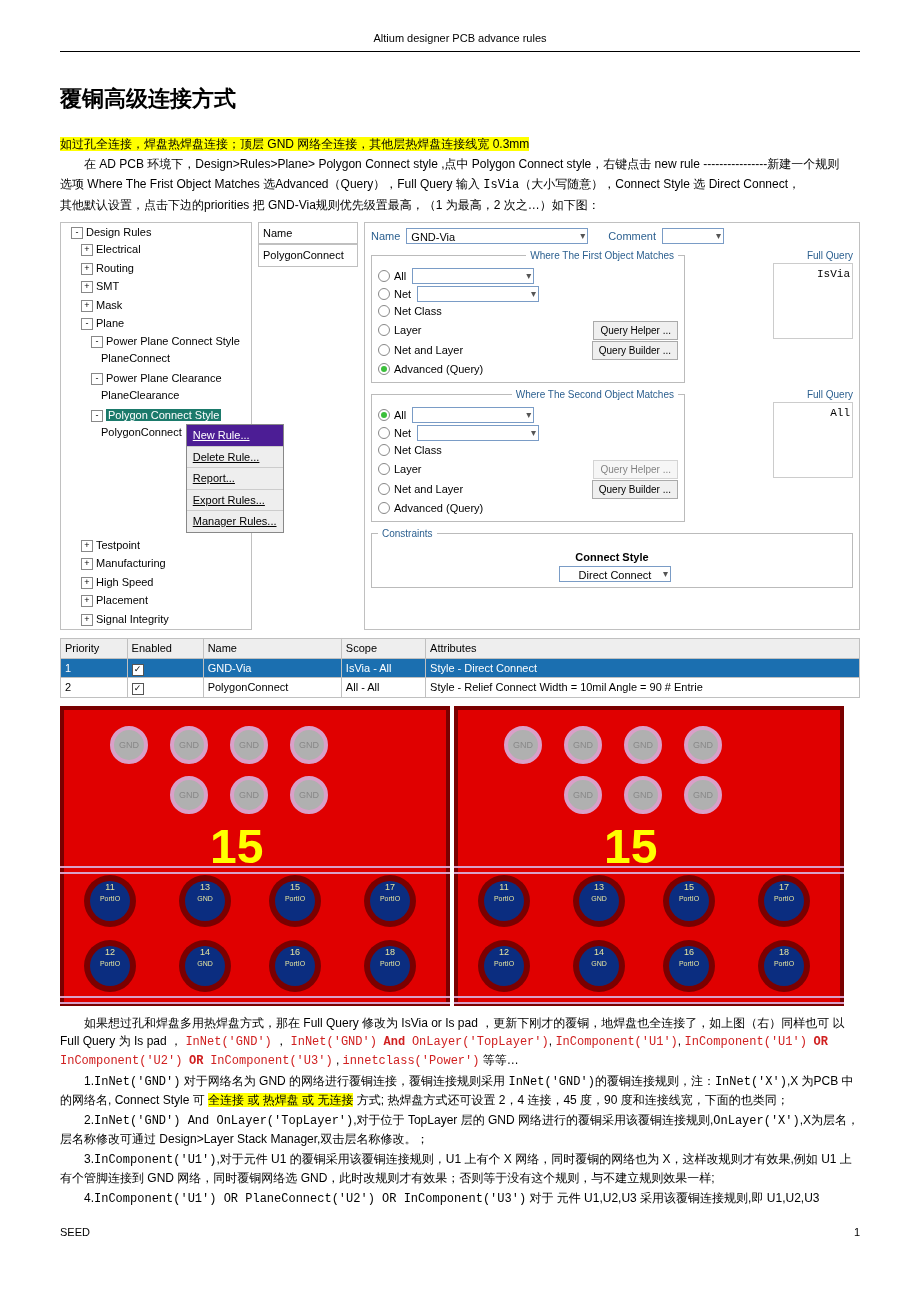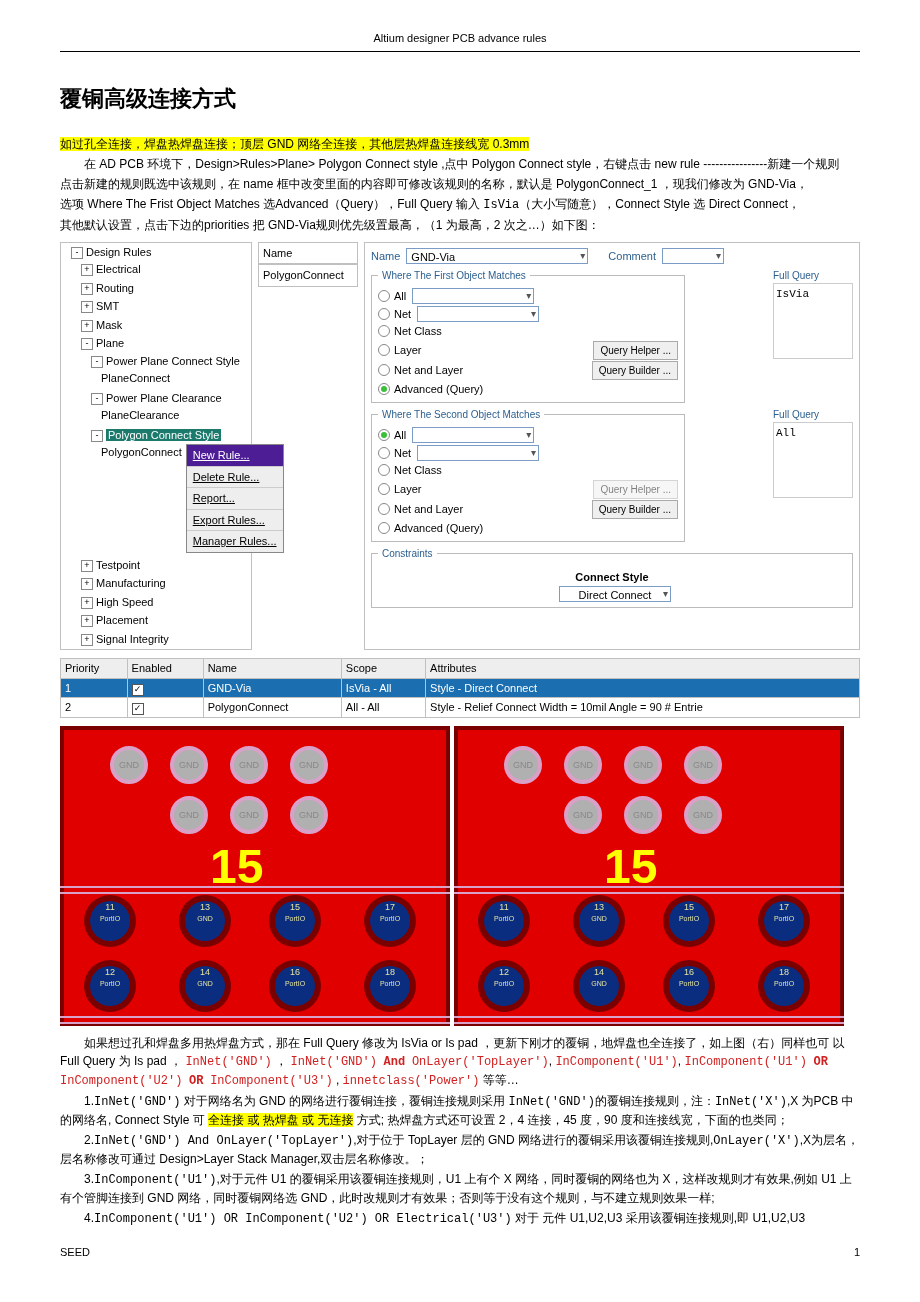--- a/index.html
+++ b/index.html
@@ -53,21 +53,21 @@
   .name-col .nm-val{ padding:2px 4px; border:1px solid #c0c0c0;}
   .panel-right { flex:1; border:1px solid #c0c0c0; font-size:11px; padding:4px 6px; background:#fff;}
   .panel-right fieldset { border:1px solid #bbb; margin:4px 0; padding:4px 6px; }
   .panel-right legend { color:#2b5f8f; font-size:10px; padding:0 4px;}
   .row-inline { display:flex; align-items:center; margin:1px 0; }
   .radio { display:inline-block; width:10px; height:10px; border:1px solid #888; border-radius:50%; margin-right:4px; vertical-align:middle; background:#fff;}
   .radio.checked::after{ content:""; display:block; width:6px; height:6px; background:#3bbf3b; border-radius:50%; margin:2px auto; }
   .mini-btn { border:1px solid #aaa; background:#efefef; font-size:10px; padding:1px 6px; margin-left:auto; cursor:default;}
   .sel-box { border:1px solid #7a9cc6; background:#fff; height:14px; width:120px; display:inline-block; margin-left:6px; position:relative;}
   .sel-box::after{content:"▾"; position:absolute; right:2px; top:-1px; font-size:10px; color:#555;}
-  .fq-wrap{ position:relative; }
+  .fq-wrap{ position:relative;text-align:right; }
   .constraints-row { margin-top:4px; }
 
   
   .prio-tbl { border-collapse: collapse; width: 100%; font-size: 11px; margin-top:4px;}
   .prio-tbl th, .prio-tbl td { border:1px solid #c0c0c0; padding:1px 4px; text-align:left;}
   .prio-tbl th { background:#eee; font-weight:normal;}
   .row-sel td { background:#1b6fb0; color:#fff; }
   .chk { display:inline-block; width:10px; height:10px; border:1px solid #555; text-align:center; line-height:9px; font-size:9px;}
 
   
@@ -87,21 +87,20 @@
 
 <div class="page">
   <div class="header">Altium designer PCB advance rules</div>
   <hr class="rule">
 
   <h1>覆铜高级连接方式</h1>
 
   <p class="noindent"><span class="hl-yellow">如过孔全连接，焊盘热焊盘连接；顶层 GND 网络全连接，其他层热焊盘连接线宽 0.3mm</span></p>
 
   <p class="indent">在 AD PCB 环境下，Design&gt;Rules&gt;Plane&gt; Polygon Connect style ,点中 Polygon Connect style，右键点击 new rule     ----------------新建一个规则</p>
-  <p class="noindent">点击新建的规则既选中该规则，在 name 框中改变里面的内容即可修改该规则的名称，默认是 PolygonConnect_1 ，现我们修改为 GND-Via，</p>
   <p class="noindent">
     <span>选项  Where The Frist Object Matches  选Advanced（Query），Full Query  输入 </span><span class="mono">IsVia</span><span>（大小写随意），Connect Style 选 Direct Connect，</span>
   </p>
   <p class="noindent">其他默认设置，点击下边的priorities  把 GND-Via规则优先级置最高，（1 为最高，2 次之…）如下图：</p>
 
   <div class="fig1">
     <div class="tree-box">
       <ul>
         <li><span class="icon-sq">-</span><span>Design Rules</span>
           <ul>
@@ -438,20 +437,20 @@
   <p class="indent">
     <span>1.</span><span class="mono">InNet('GND')</span><span> 对于网络名为 GND 的网络进行覆铜连接，覆铜连接规则采用 </span><span class="mono">InNet('GND')</span><span>的覆铜连接规则，注：</span><span class="mono">InNet('X')</span><span>,X 为PCB 中的网络名, Connect Style 可 </span><span class="hl-yellow">全连接 或 热焊盘 或 无连接</span><span> 方式; 热焊盘方式还可设置 2，4 连接，45 度，90 度和连接线宽，下面的也类同；</span>
   </p>
   <p class="indent">
     <span>2.</span><span class="mono">InNet('GND') And OnLayer('TopLayer')</span><span>,对于位于 TopLayer 层的 GND 网络进行的覆铜采用该覆铜连接规则,</span><span class="mono">OnLayer('X')</span><span>,X为层名，层名称修改可通过 Design&gt;Layer Stack Manager,双击层名称修改。；</span>
   </p>
   <p class="indent">
     <span>3.</span><span class="mono">InComponent('U1')</span><span>,对于元件 U1 的覆铜采用该覆铜连接规则，U1 上有个 X 网络，同时覆铜的网络也为 X，这样改规则才有效果,例如 U1 上有个管脚连接到 GND 网络，同时覆铜网络选 GND，此时改规则才有效果；否则等于没有这个规则，与不建立规则效果一样;</span>
   </p>
   <p class="indent">
-    <span>4.</span><span class="mono">InComponent('U1') OR InComponent('U2') OR Electrical('U3')</span><span> 对于  元件 U1,U2,U3 采用该覆铜连接规则,即 U1,U2,U3</span>
+    <span>4.</span><span class="mono">InComponent('U1') OR PlaneConnect('U2') OR InComponent('U3')</span><span> 对于  元件 U1,U2,U3 采用该覆铜连接规则,即 U1,U2,U3</span>
   </p>
 
   <div class="footer">
     <span>SEED</span>
     <span>1</span>
   </div>
 </div>
 
 </body></html>

